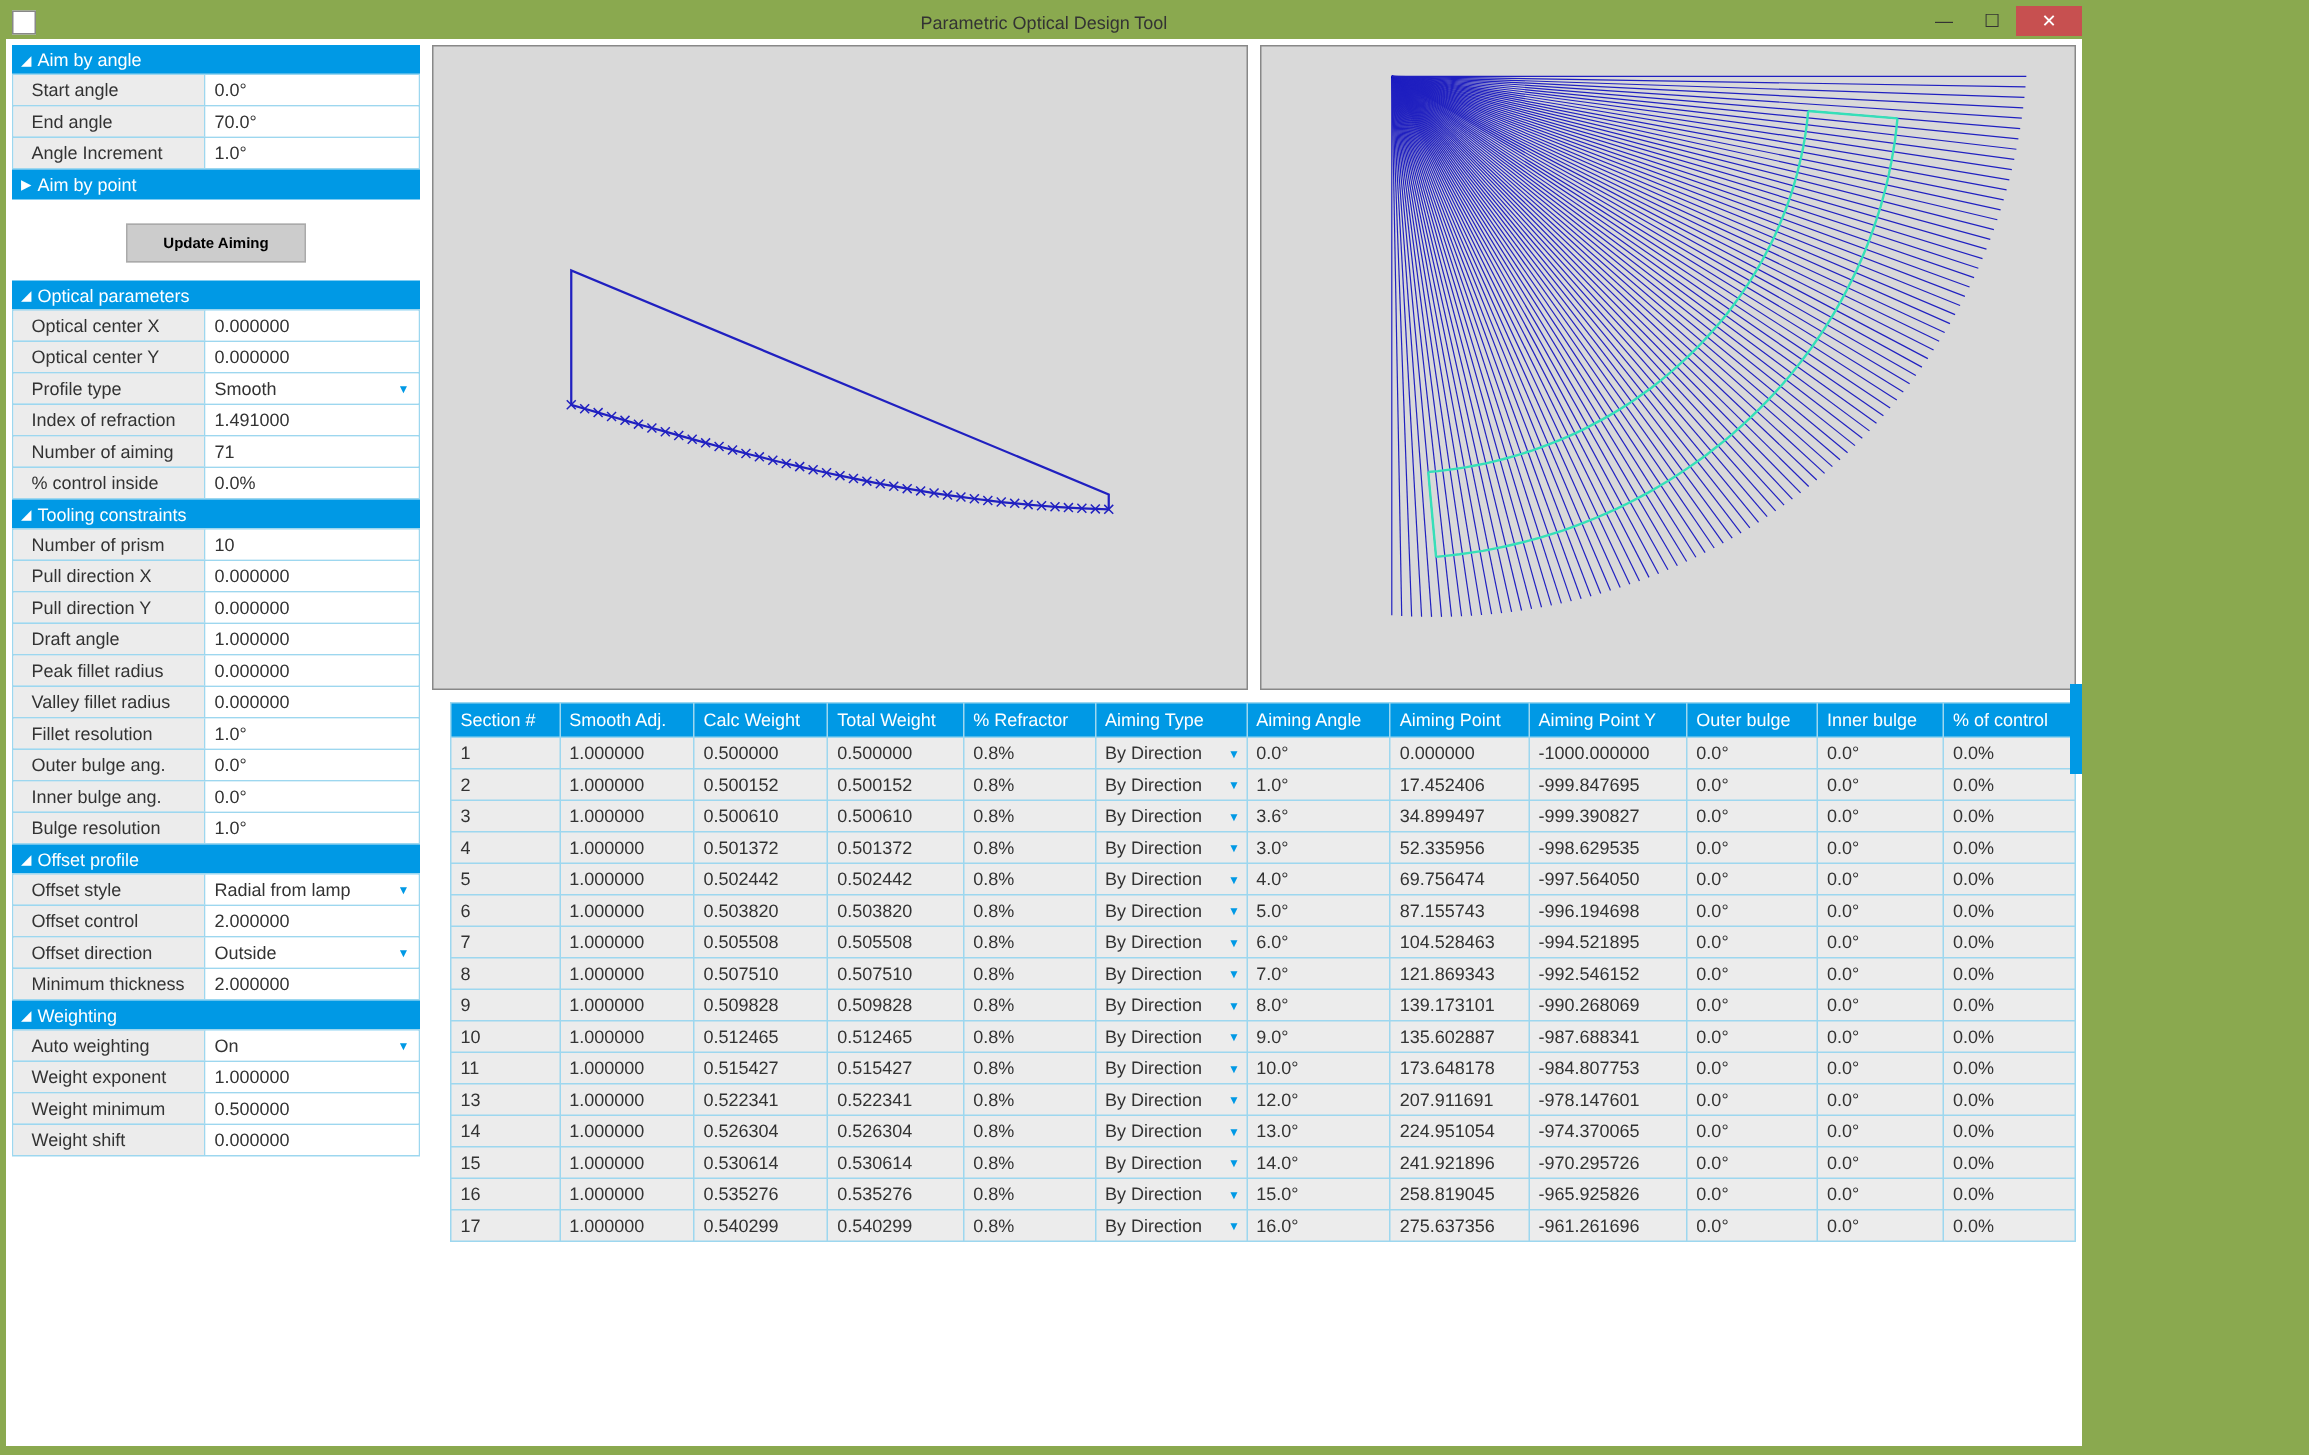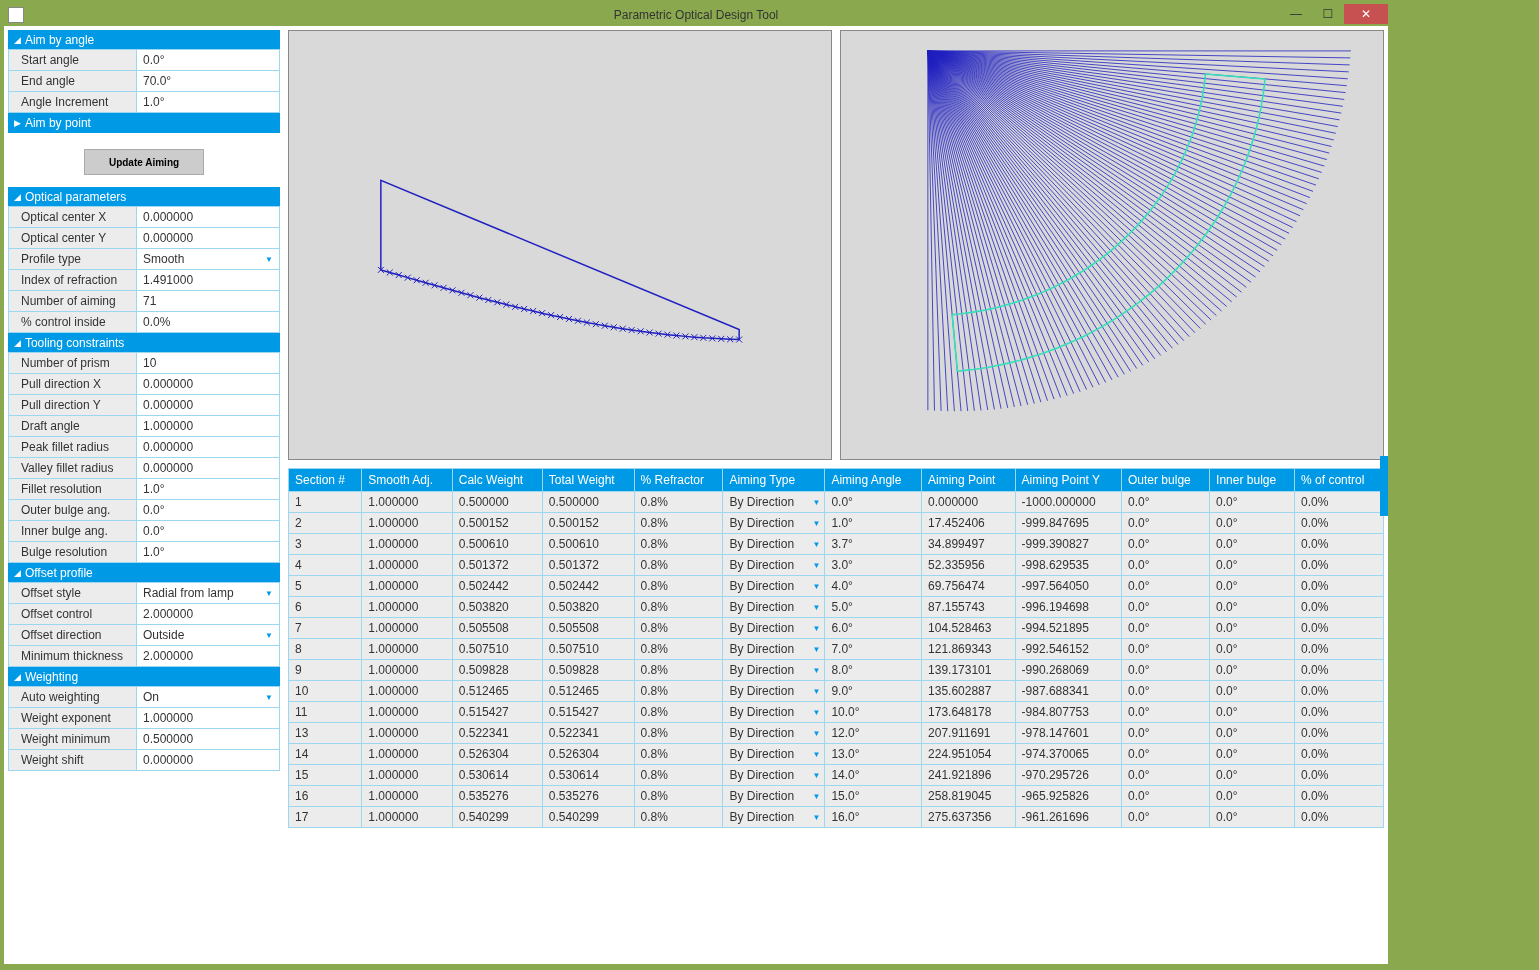--- a/index.html
+++ b/index.html
@@ -17,21 +17,21 @@
   .section-header .tri { font-size:9px; }
   .prop-row { display:flex; border:1px solid #9dd7ef; margin-top:-1px;}
   .prop-label { width:128px; background:#ececec; padding:3px 6px 3px 12px; color:#333; border-right:1px solid #9dd7ef;}
   .prop-value { flex:1; padding:3px 6px; color:#333; position:relative; background:#fff;}
   .prop-value.dd::after { content:"▼"; color:#0099e5; font-size:8px; position:absolute; right:6px; top:6px;}
   .btn-update { width:120px; height:26px; background:#ccc; border:1px solid #aaa; margin:16px auto 12px auto; display:block; font-weight:bold; font-size:10px;}
   .right-area { flex:1; display:flex; flex-direction:column; gap:8px;}
   .plots { display:flex; gap:8px; height:430px;}
   .plot { flex:1; background:#d9d9d9; border:1px solid #888; position:relative;}
   .plot svg { width:100%; height:100%; }
-  .table-wrap { flex:1; overflow:auto; position:relative;}
+  .table-wrap { flex:1; overflow:auto; position:relative;margin-left:12px;}
   table { border-collapse:separate; border-spacing:1px; width:100%; background:#9dd7ef;}
   th { background:#0099e5; color:#fff; font-weight:normal; text-align:left; padding:4px 6px; font-size:12px;}
   td { background:#ececec; padding:3px 6px; color:#333; font-size:12px; position:relative;}
   td.dd { padding-right:16px; }
   td.dd::after{ content:"▼"; color:#0099e5; font-size:8px; position:absolute; right:4px; top:6px;}
   .scrollbar-v { position:absolute; right:0; top:452px; width:8px; height:400px;}
   .scroll-thumb { width:8px; height:60px; background:#0099e5; position:absolute; top:0;}
 </style>
 </head>
 <body>
@@ -387,21 +387,21 @@
                 <td>0.0°</td>
                 <td>0.0%</td>
               </tr>
               <tr>
                 <td>3</td>
                 <td>1.000000</td>
                 <td>0.500610</td>
                 <td>0.500610</td>
                 <td>0.8%</td>
                 <td class="dd">By Direction</td>
-                <td>3.7°</td>
+                <td>3.6°</td>
                 <td>34.899497</td>
                 <td>-999.390827</td>
                 <td>0.0°</td>
                 <td>0.0°</td>
                 <td>0.0%</td>
               </tr>
               <tr>
                 <td>4</td>
                 <td>1.000000</td>
                 <td>0.501372</td>

